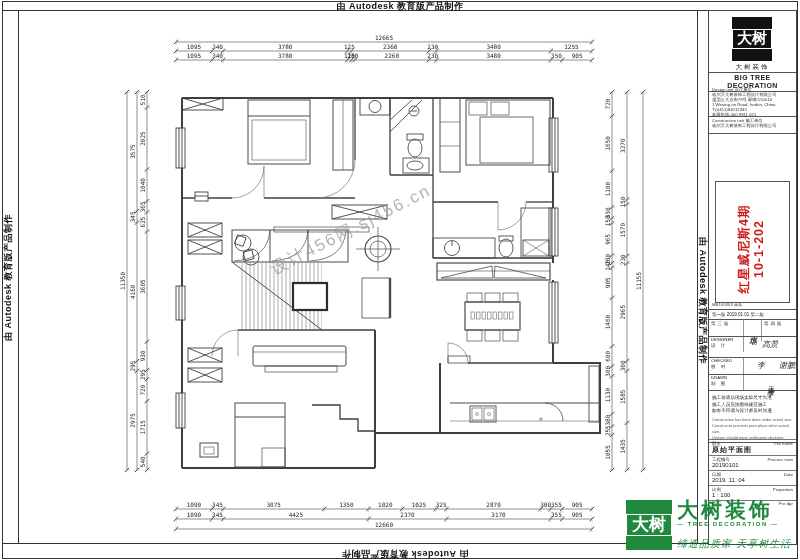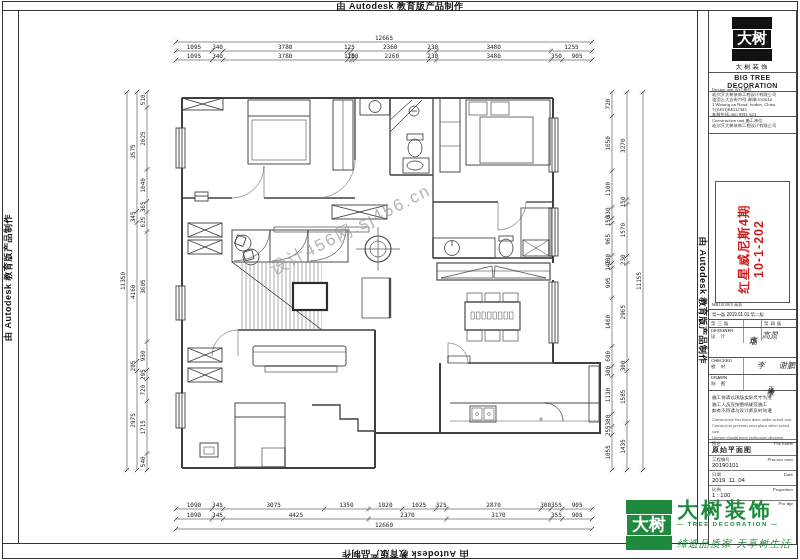--- a/index.html
+++ b/index.html
@@ -636,21 +636,21 @@
 
     <div class="trow" style="top:308px;height:22px;">
       <div class="lab">
           <span class="cn">第三版</span>
         </div>
       <div class="hand vert" style="flex:1">市场</div>
       <div class="lab" style="border-right:none;border-left:1px solid #999;">
           <span class="cn">第四版</span>
         </div>
     </div>
-    <div class="trow" style="top:316px;height:16px;">
+    <div class="trow" style="top:325px;height:16px;">
       <div class="lab">
           <span class="en">DESIGNER</span>
         <span class="cn">设 计</span>
         </div>
       <div class="hand" style="flex:1">高景</div>
     </div>
     <div class="trow" style="top:346px;height:17px;">
       <div class="lab">
           <span class="en">CHECKED</span>
         <span class="cn">校 对</span>

